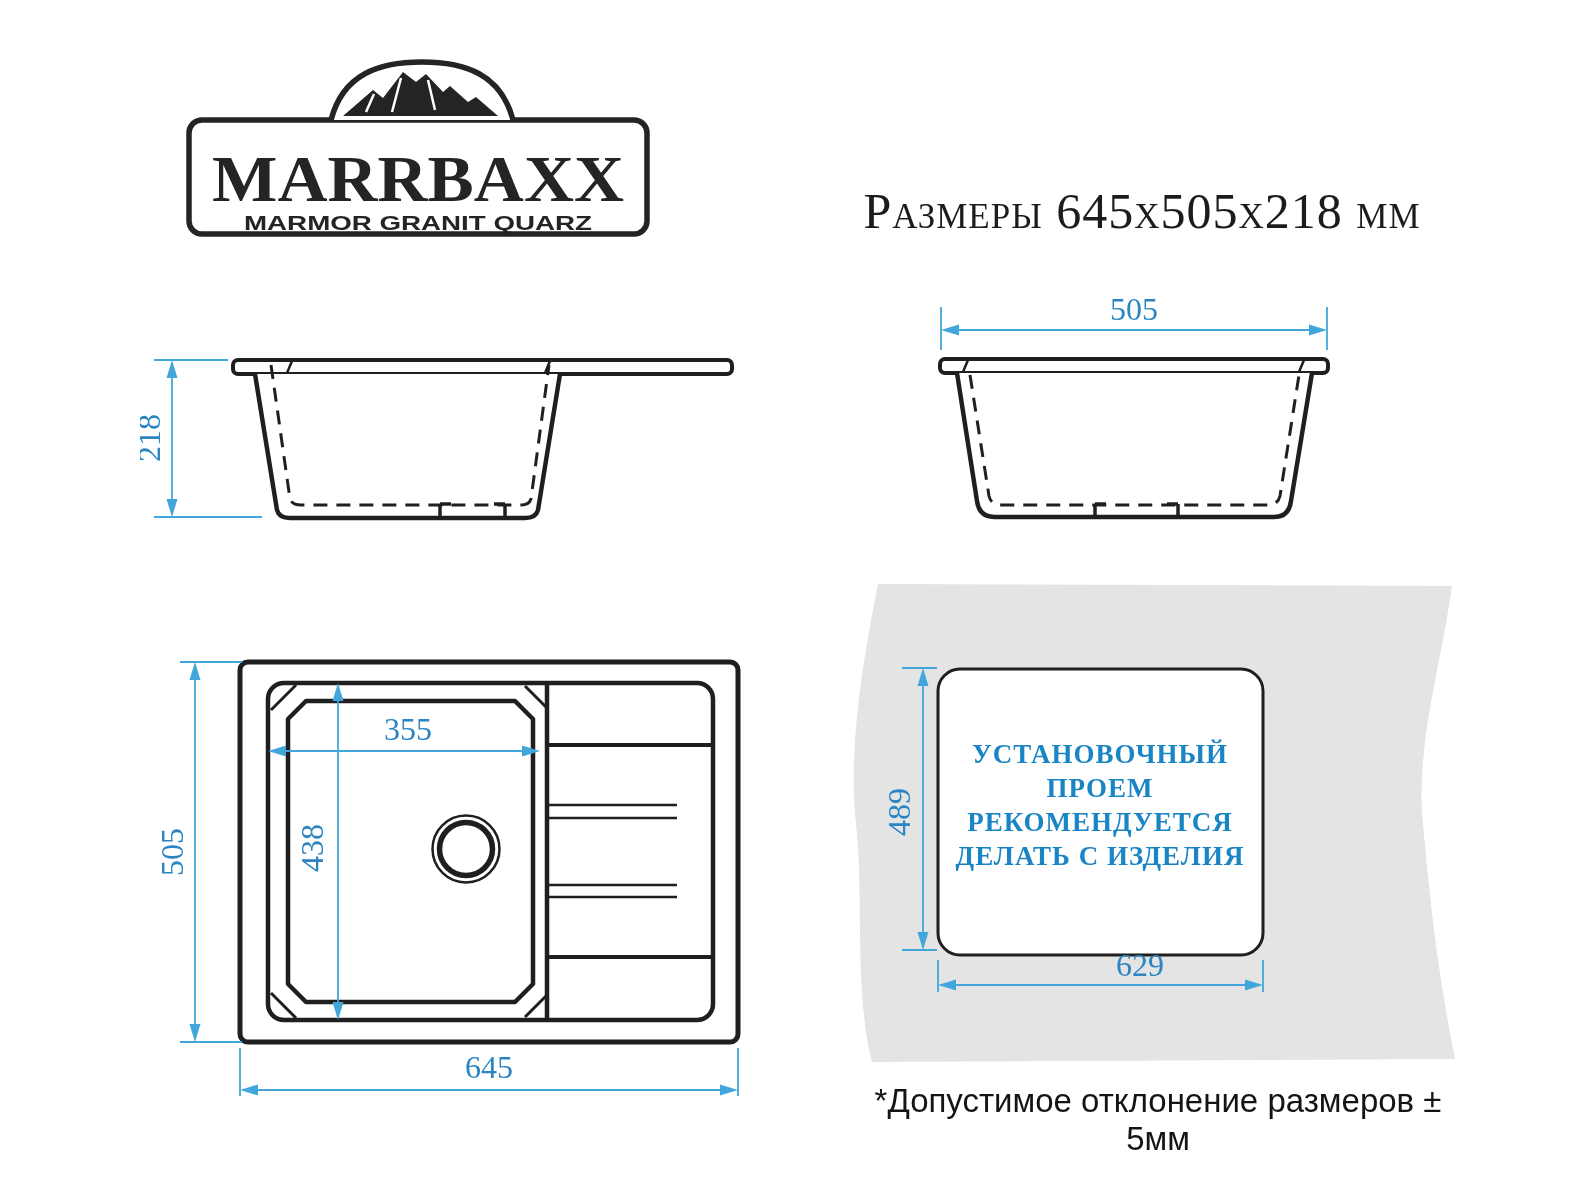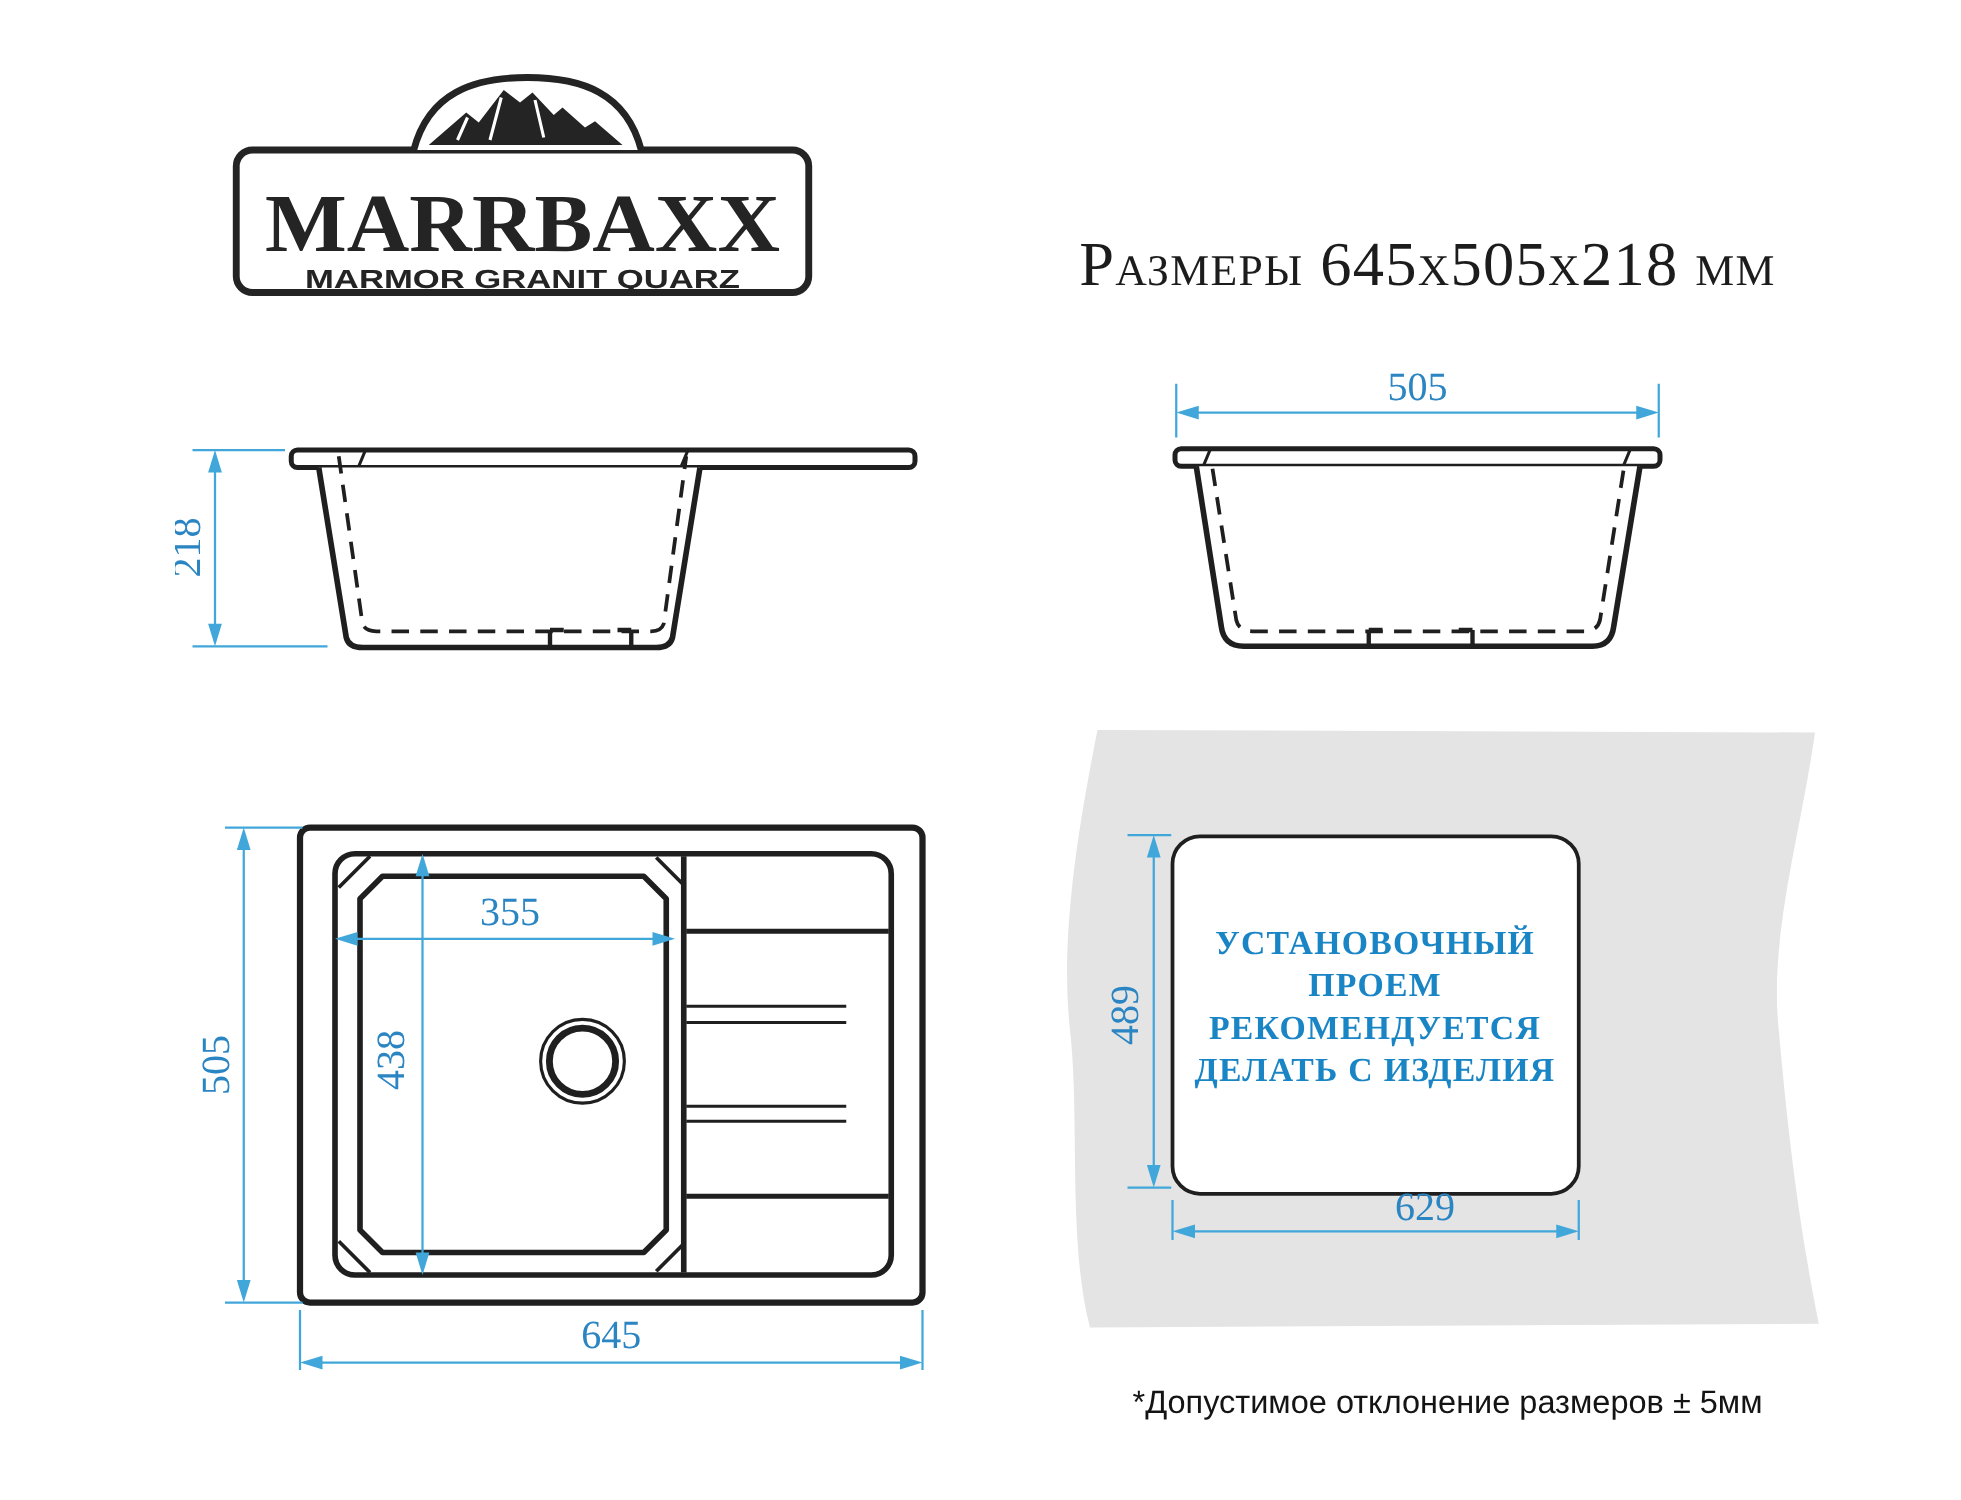--- a/index.html
+++ b/index.html
@@ -2,22 +2,22 @@
 <html><head>
 <meta charset="utf-8">
 <style>
   html,body{margin:0;padding:0;background:#ffffff;}
   .canvas{position:relative;width:1569px;height:1200px;background:#ffffff;overflow:hidden;
           font-family:"Liberation Serif", serif;}
   .abs{position:absolute;}
   .title{left:850px;top:182px;width:584px;text-align:center;
          font-family:"Liberation Serif", serif;font-variant:small-caps;
          font-size:50px;color:#1c1c1c;letter-spacing:1px;white-space:nowrap;}
-  .footnote{left:848px;top:1106px;width:620px;text-align:center;
-            font-family:"Liberation Sans", sans-serif;font-size:26px;color:#141414;}
+  .footnote{left:848px;top:1082px;width:620px;text-align:center;
+            font-family:"Liberation Sans", sans-serif;font-size:33px;color:#141414;}
   svg text{font-family:"Liberation Serif", serif;}
   .dim-num{font-size:32px;fill:#2b85c2;}
   .install-line{font-family:"Liberation Serif", serif;font-weight:bold;font-size:27px;fill:#1a85c5;letter-spacing:1px;}
   .logo-brand{font-family:"Liberation Serif", serif;font-weight:bold;font-size:66px;fill:#242424;}
   .logo-tag{font-family:"Liberation Sans", sans-serif;font-weight:bold;font-size:21px;fill:#242424;}
 </style>
 </head>
 <body>
 
 <div class="canvas">

